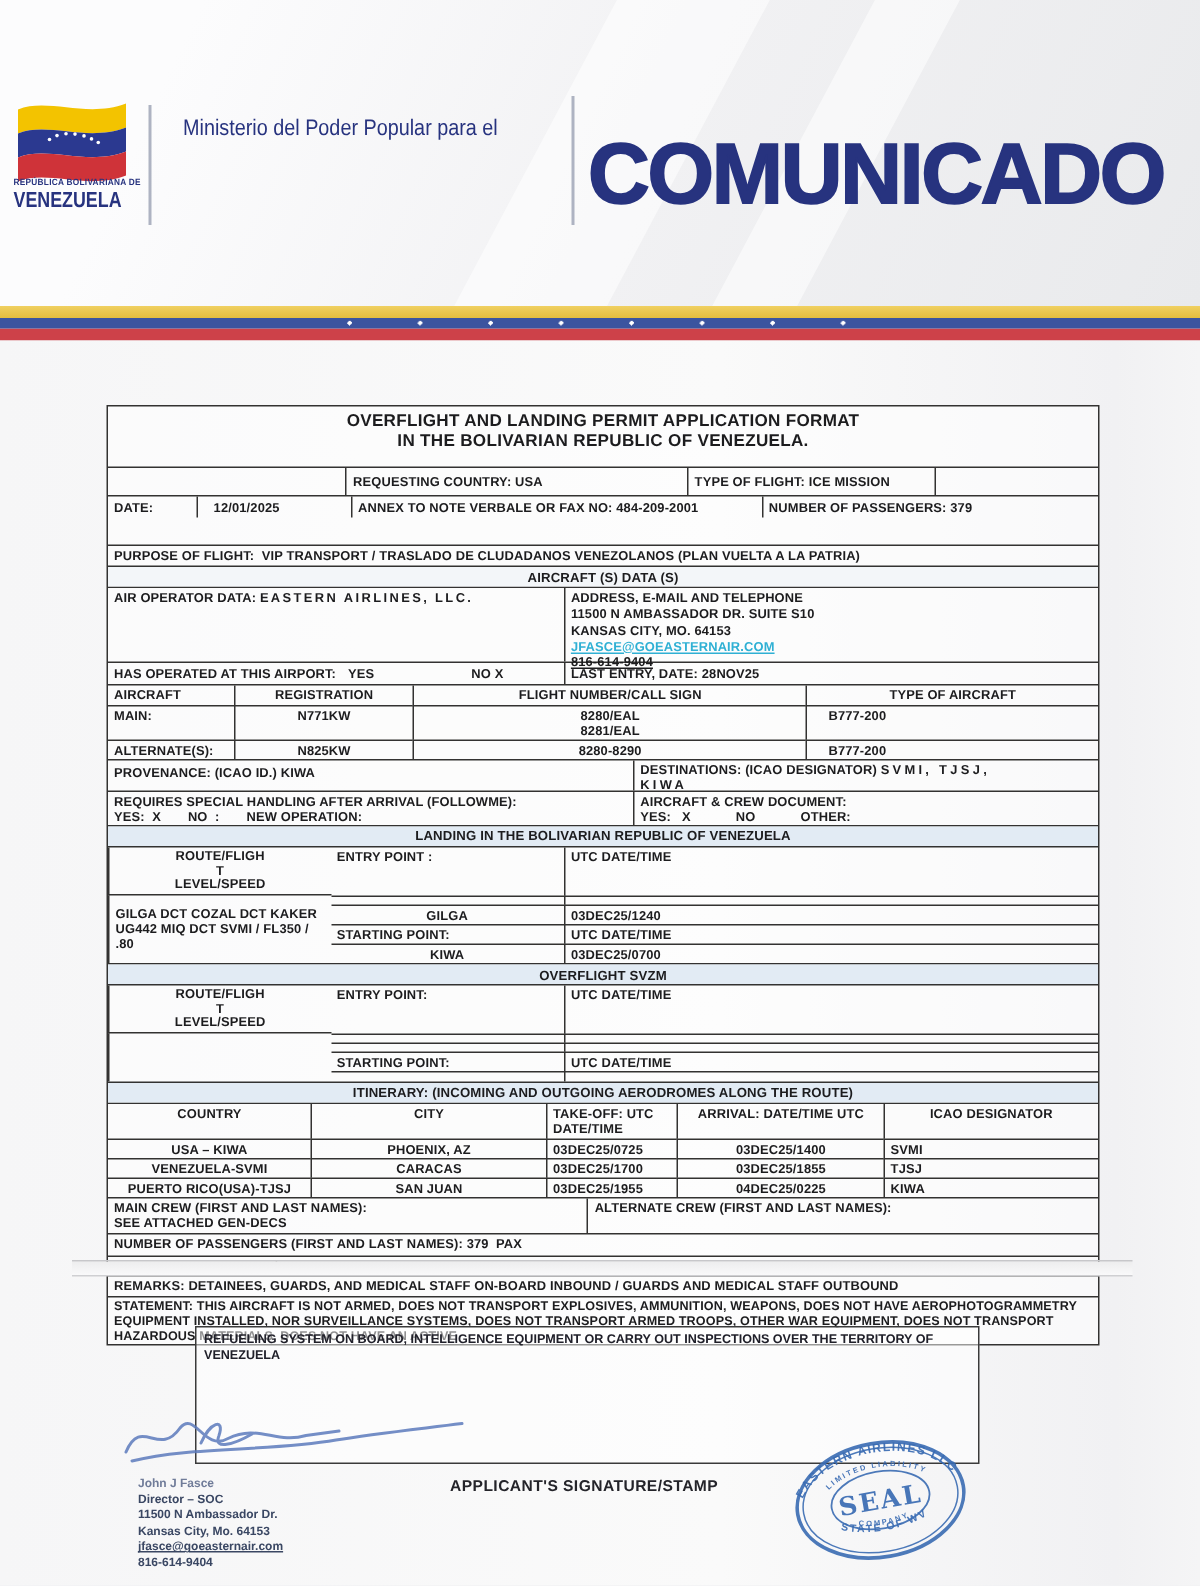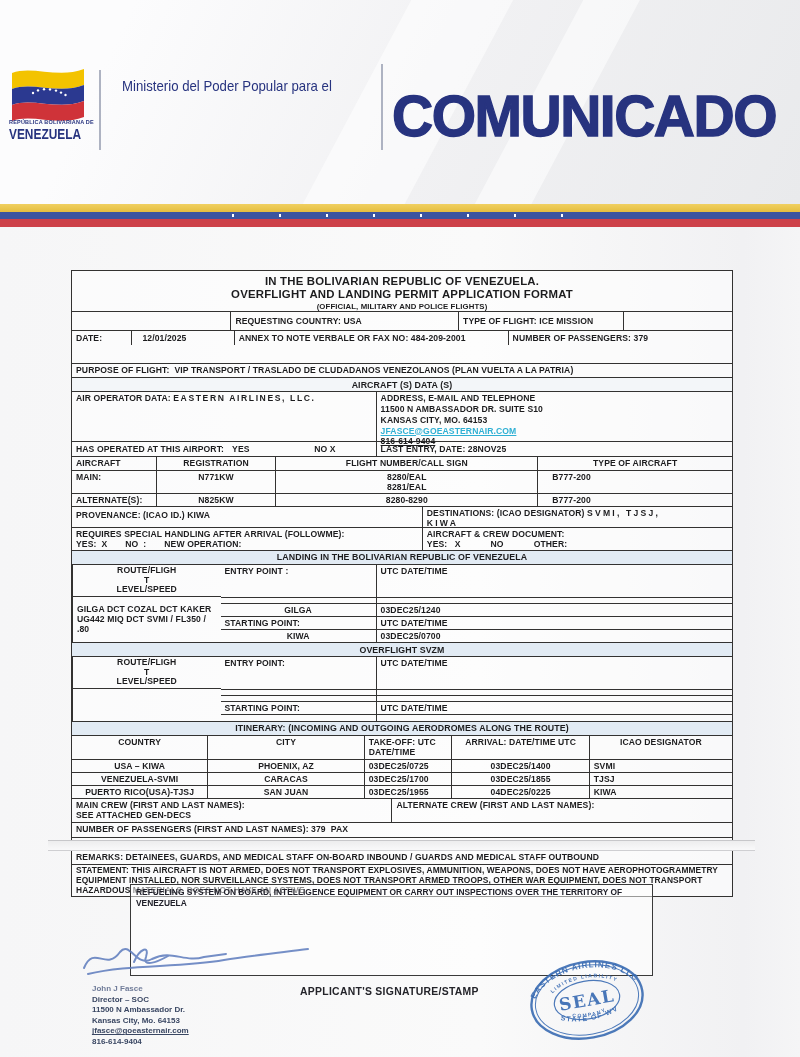--- a/index.html
+++ b/index.html
@@ -118,23 +118,22 @@
   </div>
   <div class="stripe r"></div>
 </div>
 
 <div class="abs paper"></div>
 
 <div class="abs form">
 
   <div class="fr first">
     <div class="fc title-block" style="width:100%;">
+      <div class="tl">OVERFLIGHT AND LANDING PERMIT APPLICATION FORMAT</div>
       <div class="tl">IN THE BOLIVARIAN REPUBLIC OF VENEZUELA.</div>
-      <div class="tl">OVERFLIGHT AND LANDING PERMIT APPLICATION FORMAT</div>
-      <div class="tl3">(OFFICIAL, MILITARY AND POLICE FLIGHTS)</div>
     </div>
   </div>
 
   <div class="fr" style="height:19px;">
     <div class="fc" style="width:24%;"></div>
     <div class="fc bl vc" style="width:34.5%;">REQUESTING COUNTRY: USA</div>
     <div class="fc bl vc" style="width:25%;">TYPE OF FLIGHT: ICE MISSION</div>
     <div class="fc bl" style="flex:1;"></div>
   </div>
 

